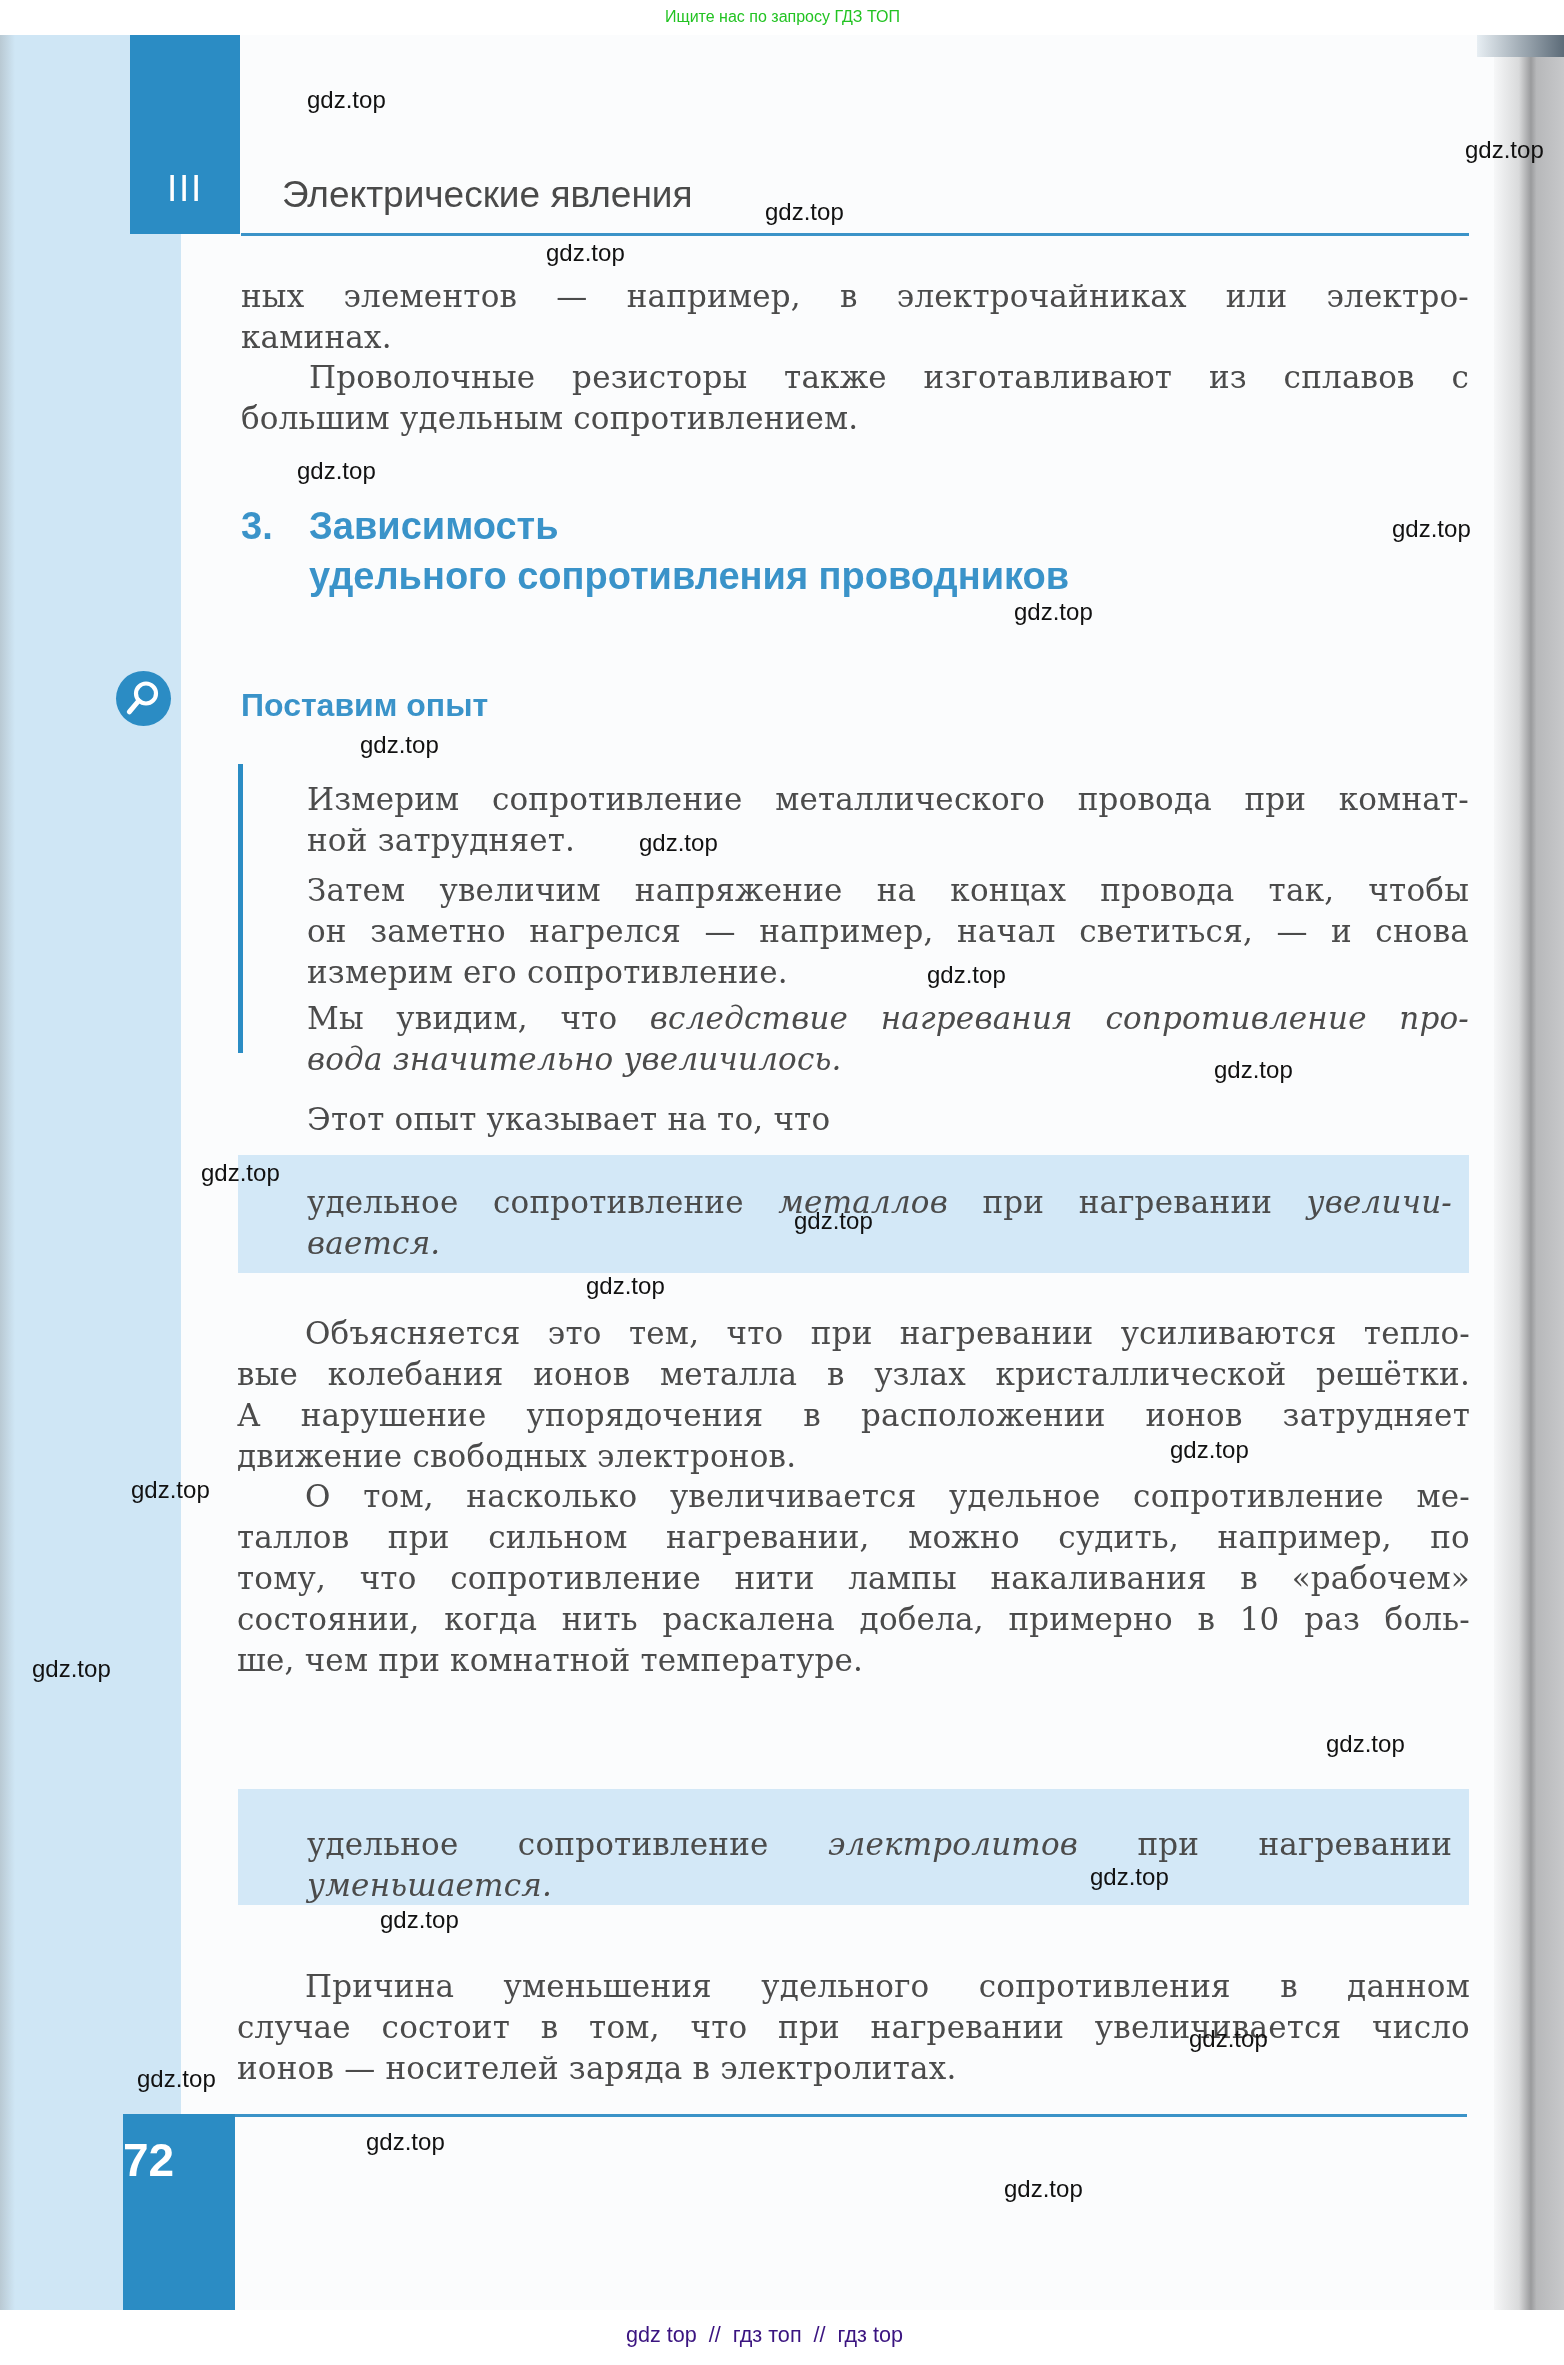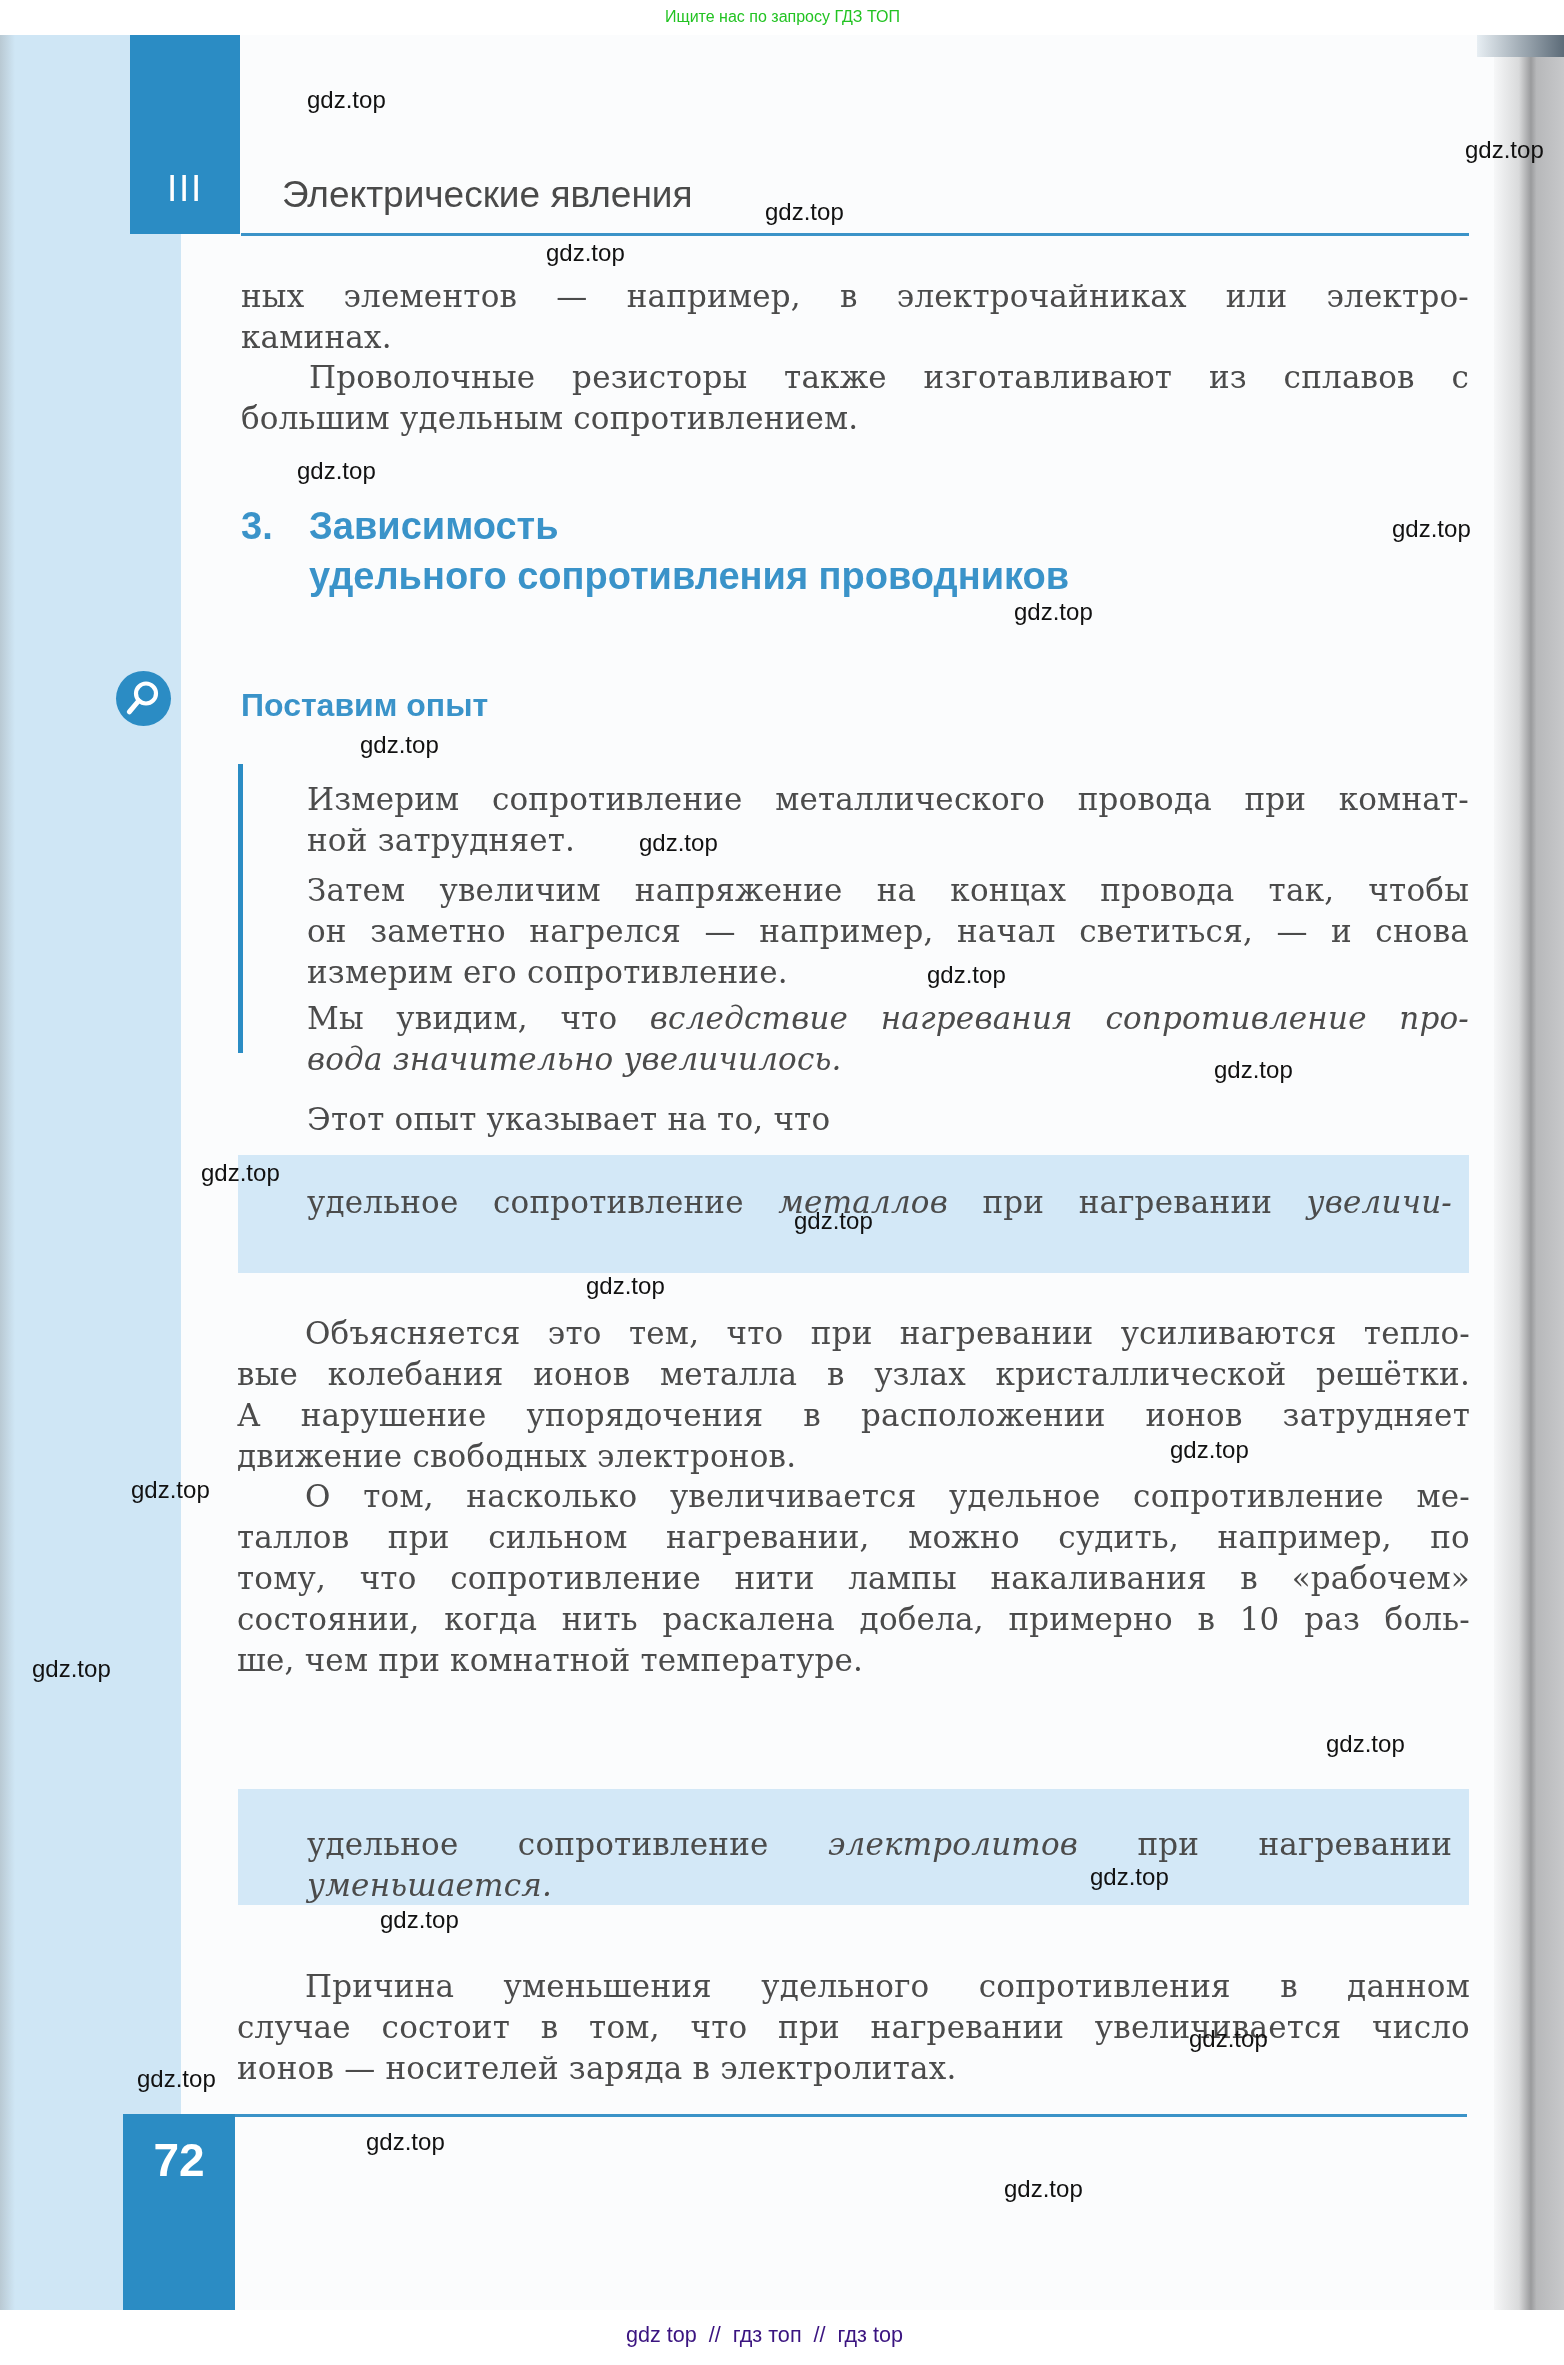--- a/index.html
+++ b/index.html
@@ -37,21 +37,21 @@
   .experiment-title { position: absolute; left: 241px; top: 652px; font-family: "Liberation Sans", sans-serif; font-weight: bold; font-size: 32px; color: #3a93c9; }
 
   .quote-bar { position: absolute; left: 238px; top: 729px; width: 5px; height: 289px; background: #2b8cc4; }
 
   .highlight { position: absolute; left: 238px; width: 1231px; background: #d3e8f7; }
 
   .watermark { position: absolute; font-family: "Liberation Sans", sans-serif; font-size: 24px; color: #111; }
 
   .footer-block { position: absolute; left: 123px; top: 2079px; width: 112px; height: 196px; background: #2b8cc4; }
   .footer-line { position: absolute; left: 235px; top: 2079px; width: 1232px; height: 3.3px; background: #3b93c8; }
-  .page-number { position: absolute; left: 123px; top: 2098px; width: 112px; text-align: center; color: #fff;
+  .page-number { position: absolute; left: 123px; top: 2098px; width: 112px; color: #fff;
     font-family: "Liberation Sans", sans-serif; font-weight: bold; font-size: 46px; }
 
   .bottom-banner { position: absolute; left: 0; top: 2310px; width: 1529px; height: 56px; background: #fff; text-align: center; }
   .bottom-banner span { font-family: "Liberation Sans", sans-serif; font-size: 21.6px; color: #3b1480; line-height: 50px; }
 </style>
 </head>
 <body>
 
 <div class="top-banner">
   <span>Ищите нас по запросу ГДЗ ТОП</span>
@@ -108,20 +108,21 @@
     <span class="line last ital">вода значительно увеличилось.</span>
   </div>
 
   <div class="text" style="top:1064px; left:307px; width:1162px;">
     <span class="line last">Этот опыт указывает на то, что</span>
   </div>
 
   <div class="highlight" style="top:1120px; height:118px;"></div>
   <div class="text" style="top:1147px; left:307px; width:1145px;">
     <span class="line"><span>удельное сопротивление </span><span class="ital">металлов</span><span> при нагревании </span><span class="ital">увеличи-</span></span>
+    <span class="line last ital">вается.</span>
   </div>
 
   <div class="text" style="top:1278px; left:237px; width:1233px;">
     <span class="line" style="padding-left:68px;">Объясняется это тем, что при нагревании усиливаются тепло-</span>
     <span class="line">вые колебания ионов металла в узлах кристаллической решётки.</span>
     <span class="line">А нарушение упорядочения в расположении ионов затрудняет</span>
     <span class="line last">движение свободных электронов.</span>
   </div>
   <div class="text" style="top:1441px; left:237px; width:1233px;">
     <span class="line" style="padding-left:68px;">О том, насколько увеличивается удельное сопротивление ме-</span>

